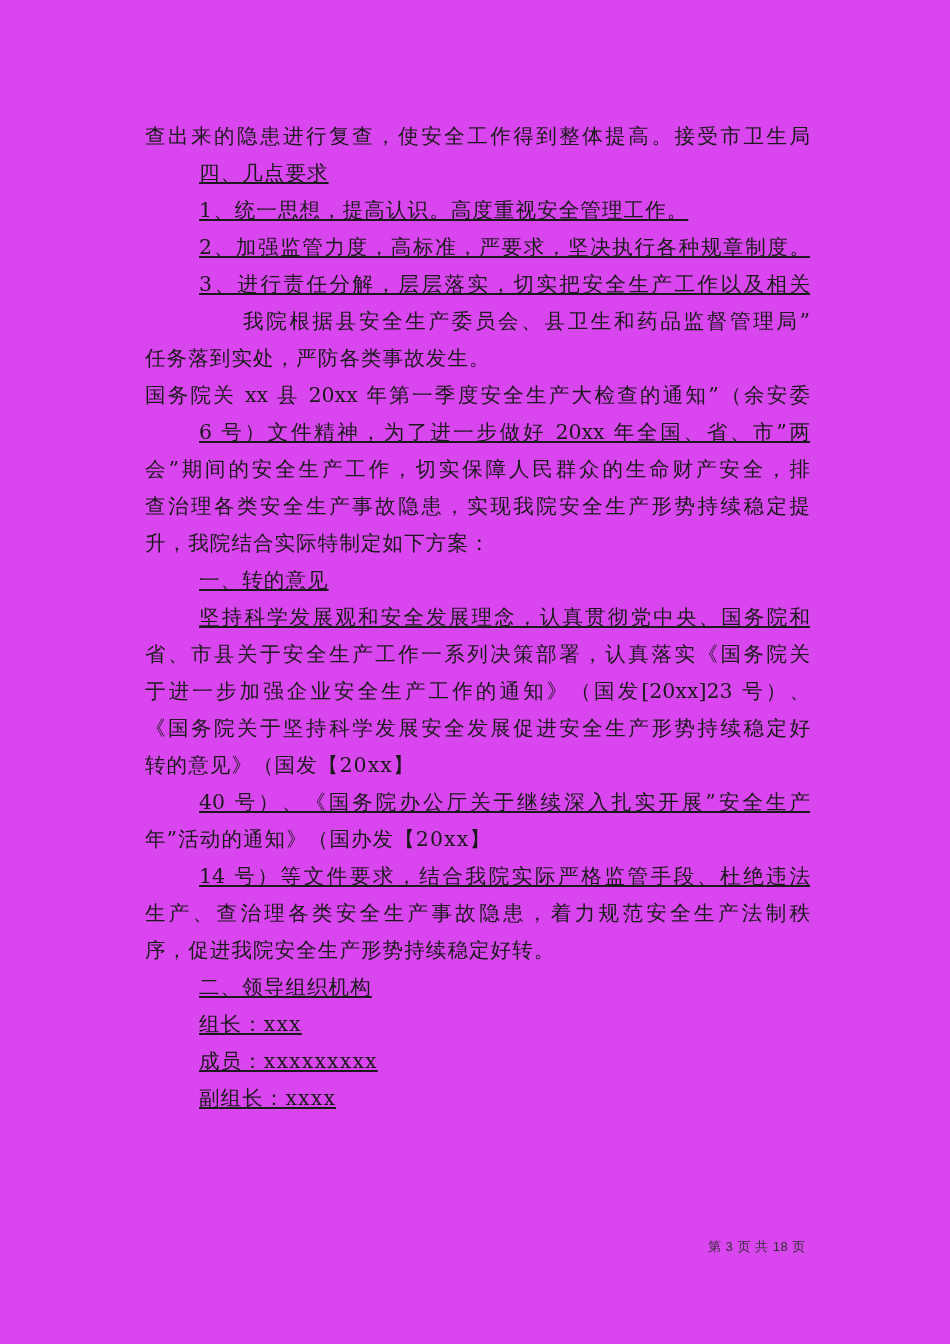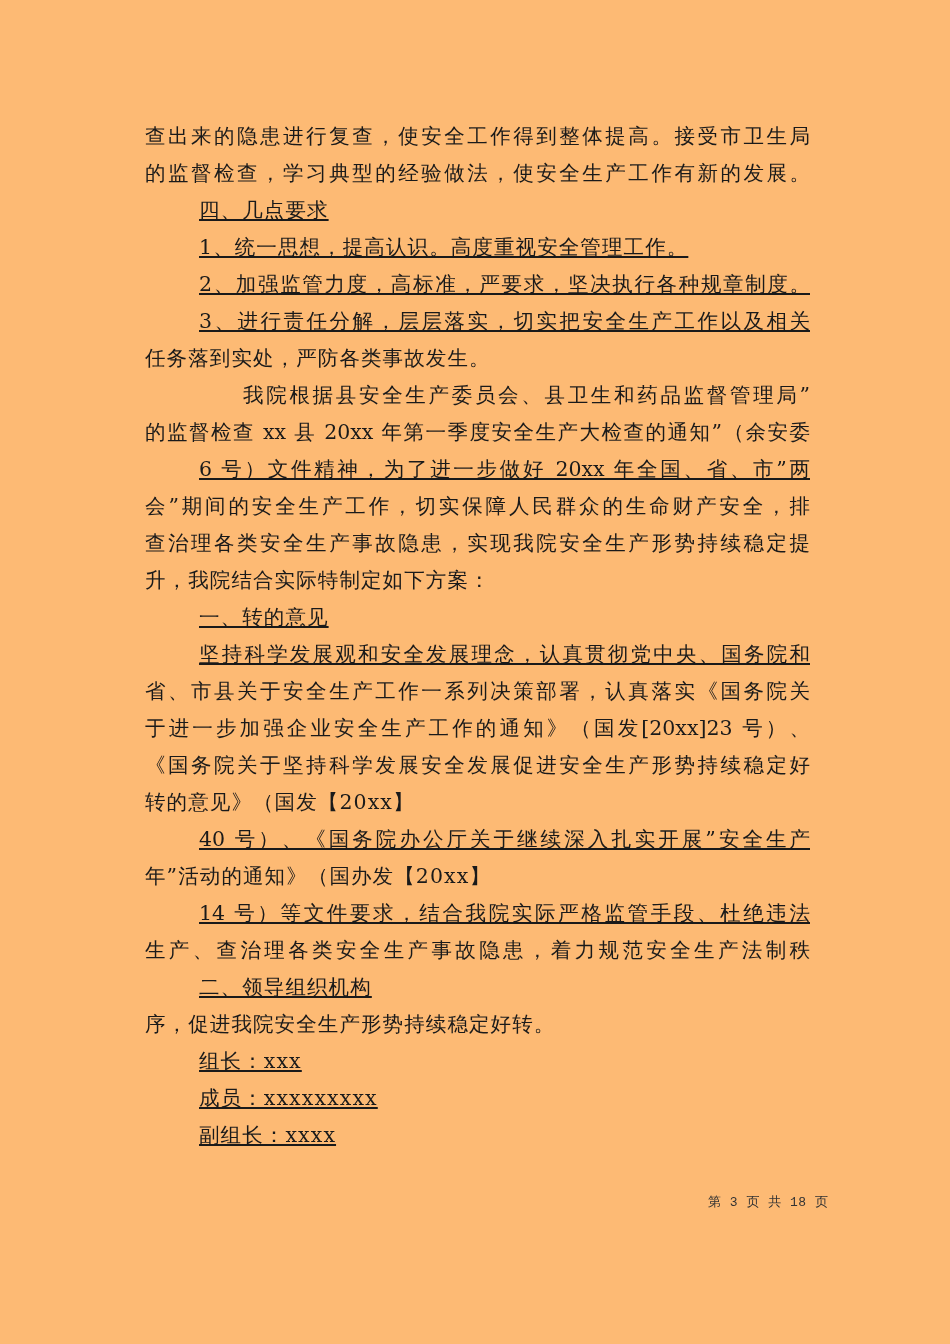--- a/index.html
+++ b/index.html
@@ -14,21 +14,21 @@
       overflow: hidden;
       font-family: "DejaVu Serif", "Liberation Serif", serif;
       color: #1a1a1a;
     }
     .page {
       position: absolute;
       left: 0;
       top: 0;
       width: 950px;
       height: 1344px;
-      background: #fdba74;
+      background: #d946ef;
     }
     .body-text {
       position: absolute;
       left: 145px;
       top: 118px;
       width: 665px;
     }
     .line {
       height: 37px;
       line-height: 37px;
@@ -39,56 +39,55 @@
     .line.justify {
       text-align: justify;
       text-align-last: justify;
       letter-spacing: 0;
     }
     .ind { padding-left: 54px; text-decoration: underline; }
     .ind2 { padding-left: 98px; }
     .footer {
       position: absolute;
       left: 708px;
-      top: 1193px;
-      font-family: Liberation Mono, monospace;
+      top: 1238px;
+      font-family: Liberation Sans, sans-serif;
       font-size: 13px;
       color: #333333;
       letter-spacing: 0.5px;
     }
   </style>
 </head>
 <body>
 
 <div class="page">
   <div class="body-text">
     <div class="line justify">查出来的隐患进行复查，使安全工作得到整体提高。接受市卫生局</div>
-    <div class="line justify">的监督检查，学习典型的经验做法，使安全生产工作有新的发展。</div>
     <div class="line ind">四、几点要求</div>
     <div class="line ind">1、统一思想，提高认识。高度重视安全管理工作。</div>
     <div class="line ind justify">2、加强监管力度，高标准，严要求，坚决执行各种规章制度。</div>
     <div class="line ind justify">3、进行责任分解，层层落实，切实把安全生产工作以及相关</div>
+    <div class="line ind2 justify">我院根据县安全生产委员会、县卫生和药品监督管理局”</div>
     <div class="line">任务落到实处，严防各类事故发生。</div>
-    <div class="line ind2 justify">我院根据县安全生产委员会、县卫生和药品监督管理局”</div>
-    <div class="line justify">的监督检查 xx 县 20xx 年第一季度安全生产大检查的通知”（余安委</div>
+    <div class="line justify">国务院关 xx 县 20xx 年第一季度安全生产大检查的通知”（余安委</div>
     <div class="line ind justify">6 号）文件精神，为了进一步做好 20xx 年全国、省、市”两</div>
     <div class="line justify">会”期间的安全生产工作，切实保障人民群众的生命财产安全，排</div>
     <div class="line justify">查治理各类安全生产事故隐患，实现我院安全生产形势持续稳定提</div>
     <div class="line">升，我院结合实际特制定如下方案：</div>
     <div class="line ind">一、转的意见</div>
     <div class="line ind justify">坚持科学发展观和安全发展理念，认真贯彻党中央、国务院和</div>
     <div class="line justify">省、市县关于安全生产工作一系列决策部署，认真落实《国务院关</div>
     <div class="line justify">于进一步加强企业安全生产工作的通知》（国发[20xx]23 号）、</div>
     <div class="line justify">《国务院关于坚持科学发展安全发展促进安全生产形势持续稳定好</div>
     <div class="line">转的意见》（国发【20xx】</div>
     <div class="line ind justify">40 号）、《国务院办公厅关于继续深入扎实开展”安全生产</div>
     <div class="line">年”活动的通知》（国办发【20xx】</div>
     <div class="line ind justify">14 号）等文件要求，结合我院实际严格监管手段、杜绝违法</div>
     <div class="line justify">生产、查治理各类安全生产事故隐患，着力规范安全生产法制秩</div>
+    <div class="line">序，促进我院安全生产形势持续稳定好转。</div>
     <div class="line ind">二、领导组织机构</div>
-    <div class="line">序，促进我院安全生产形势持续稳定好转。</div>
     <div class="line ind">组长：xxx</div>
     <div class="line ind">成员：xxxxxxxxx</div>
     <div class="line ind">副组长：xxxx</div>
   </div>
 
   <div class="footer">第 3 页 共 18 页</div>
 </div>
 
 </body></html>

